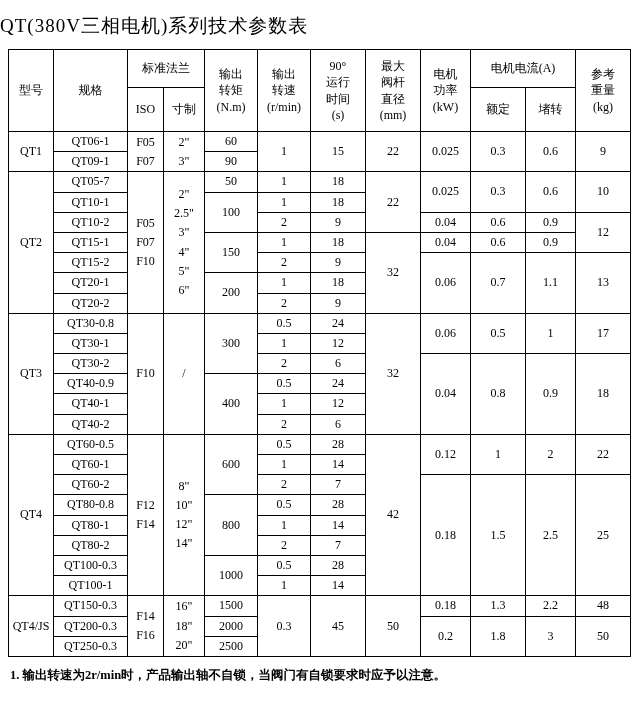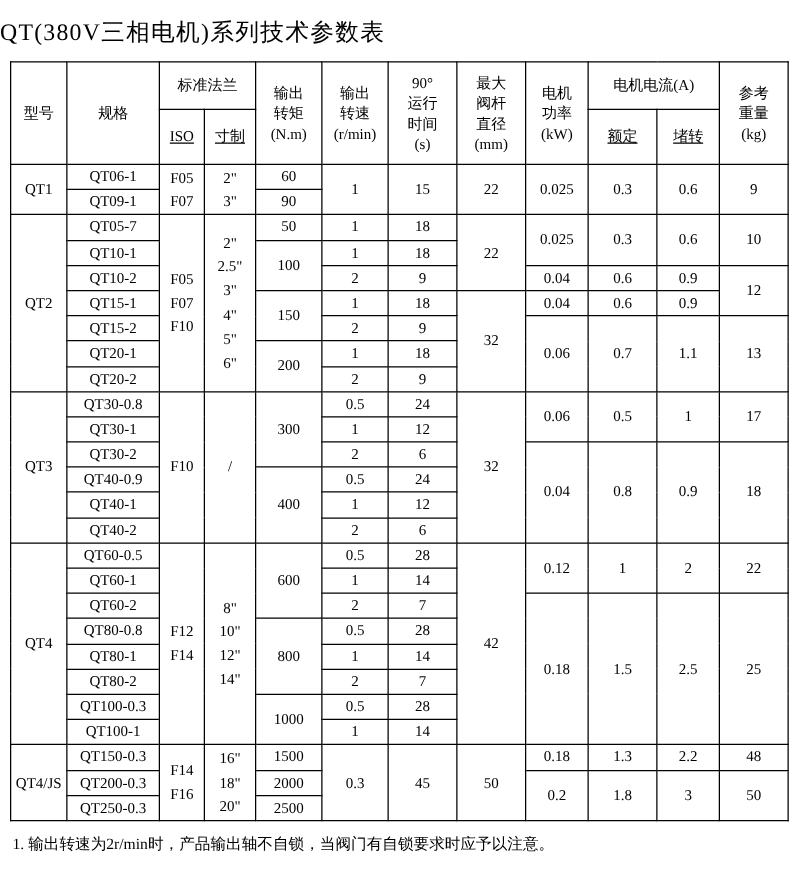--- a/index.html
+++ b/index.html
@@ -46,40 +46,41 @@
   table.params th {
     font-weight: 400;
     font-size: 12px;
     line-height: 1.35;
   }
   table.params td {
     font-size: 12px;
     line-height: 1.6;
   }
   thead tr.h1 { height: 38px; }
-  thead tr.h2 { height: 44px; text-decoration: underline; }
+  thead tr.h2 { height: 44px; }
   tbody tr { height: 19.8px; }
   td.spec {
     text-align: left;
     padding-left: 3px;
     font-size: 11.5px;
     white-space: nowrap;
   }
   td.slash {
     font-size: 42px;
     line-height: 0.9;
     font-weight: 300;
   }
   .notes {
     margin: 10px 0 0 10px;
   }
   .note {
     font-size: 12.5px;
     line-height: 1.3;
     margin-bottom: 10px;
+    font-weight: bold;
   }
 </style>
 </head>
 <body>
 
 <div class="page">
 
   <div class="title">QT(380V三相电机)系列技术参数表</div>
 
   <table class="params">

